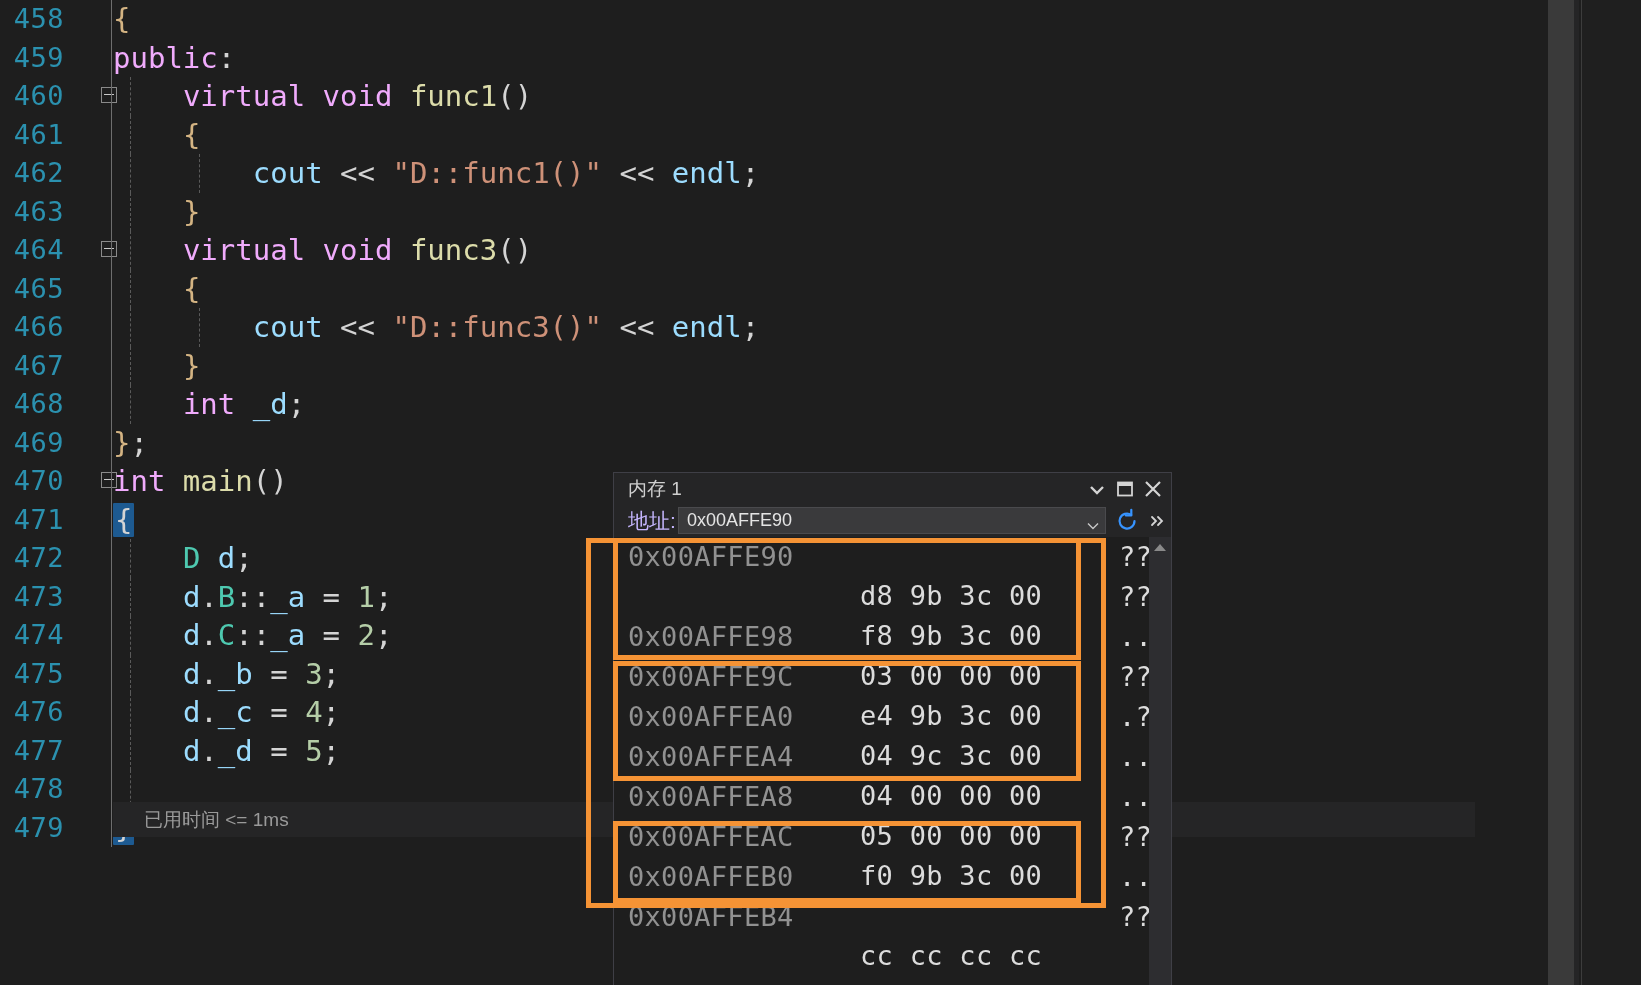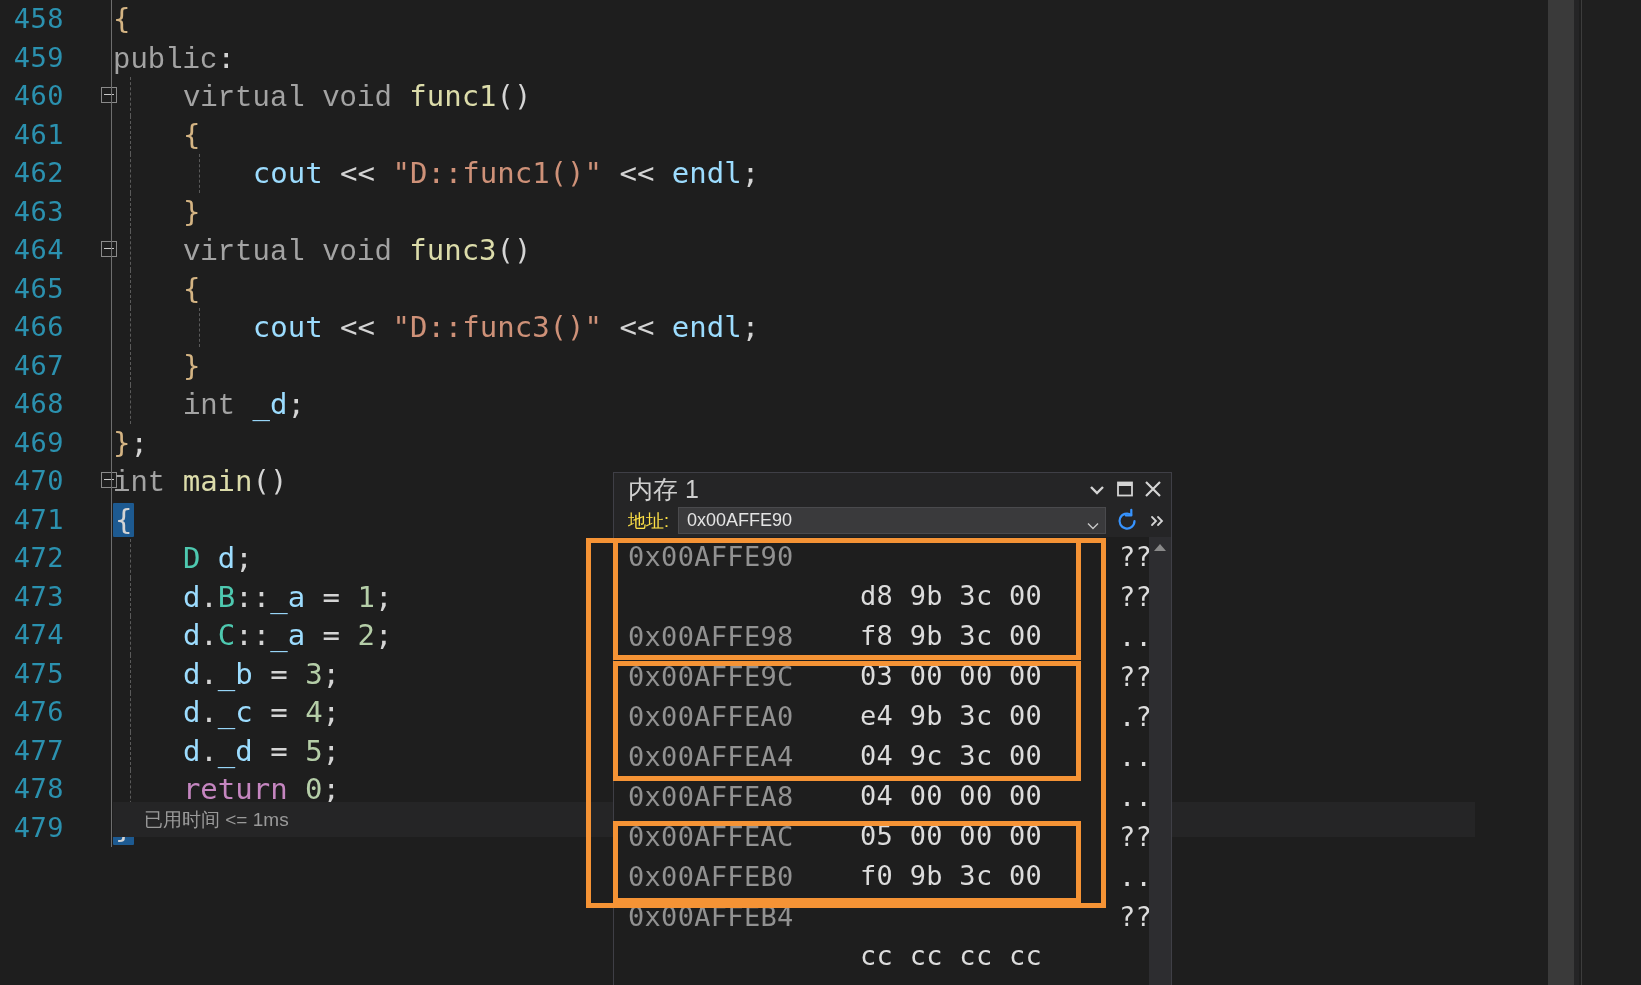--- a/index.html
+++ b/index.html
@@ -25,21 +25,21 @@
   }
   .fold::before{
     content:"";position:absolute;left:2px;top:6px;width:10px;height:1px;background:#c8c8c8;
   }
   .vbar{position:absolute;left:111px;top:0;width:1px;height:38.5px;background:#6e6e6e;}
   .guide1{position:absolute;left:130px;top:0;width:0;height:38.5px;border-left:1px dashed #5a5a5a;}
   .guide2{position:absolute;left:199px;top:0;width:0;height:38.5px;border-left:1px dashed #5a5a5a;}
 
   .src{position:absolute;left:113px;top:0;font-size:29px;white-space:pre;}
 
-  .kw{color:#a3a3a3;font-family:Liberation Mono, monospace;}      
+  .kw{color:#f0abfc;}      
   .ty{color:#4ec9b0;}      
   .fn{color:#dcdcaa;}      
   .st{color:#ce9178;}      
   .id{color:#9cdcfe;}      
   .num{color:#b5cea8;}     
   .ctl{color:#c586c0;}     
   .br{color:#d4b483;}      
   .op{color:#d4d4d4;}
 
   .brace-hl{background:#1d5a91;color:#d4d4d4;padding:0 2px;border-radius:1px;}
@@ -65,34 +65,34 @@
     position:absolute;left:613px;top:472px;width:559px;height:513px;
     background:#252526;border:1px solid #3f3f46;border-bottom:none;
     box-sizing:border-box;
   }
   #memwin-titlebar{
     position:relative;height:32px;background:#252526;
   }
   #memwin-title{
     position:absolute;left:14px;top:0;height:32px;line-height:32px;
     font-family:"Liberation Sans","DejaVu Sans",sans-serif;
-    font-size:25px;color:#cfcfcf;white-space:pre;
+    font-size:19px;color:#cfcfcf;white-space:pre;
   }
   .titlebtn{
     position:absolute;top:4px;height:24px;width:24px;cursor:default;
   }
   #memwin-dropdown{right:62px;}
   #memwin-maxbtn{right:34px;}
   #memwin-closebtn{right:6px;}
 
   #memwin-toolbar{position:relative;height:32px;}
   #addr-label{
     position:absolute;left:14px;top:0;height:32px;line-height:32px;
     font-family:"Liberation Sans","DejaVu Sans",sans-serif;
-    font-size:18px;color:#fde047;white-space:pre;
+    font-size:21px;color:#c4b5fd;white-space:pre;
   }
   #addr-combo{
     position:absolute;left:64px;top:2px;width:428px;height:27px;
     background:#3a3a3c;border:1px solid #4a4a4d;box-sizing:border-box;
   }
   #addr-value{
     position:absolute;left:8px;top:0;height:25px;line-height:25px;
     font-family:"Liberation Sans","DejaVu Sans",sans-serif;
     font-size:18px;color:#e4e4e4;white-space:pre;
   }
@@ -136,21 +136,21 @@
       <div class="crow"><div class="ln">468</div><div class="vbar"></div><div class="guide1"></div><div class="src"><span class="op"> </span><span class="op"> </span><span class="op"> </span><span class="op"> </span><span class="kw">int</span><span class="op"> </span><span class="id">_d</span><span class="op">;</span></div></div>
       <div class="crow"><div class="ln">469</div><div class="vbar"></div><div class="src"><span class="br">}</span><span class="op">;</span></div></div>
       <div class="crow"><div class="ln">470</div><div class="fold"></div><div class="vbar"></div><div class="src"><span class="kw">int</span><span class="op"> </span><span class="fn">main</span><span class="op">(</span><span class="op">)</span></div></div>
       <div class="crow"><div class="ln">471</div><div class="vbar"></div><div class="src"><span class="br brace-hl">{</span></div></div>
       <div class="crow"><div class="ln">472</div><div class="vbar"></div><div class="guide1"></div><div class="src"><span class="op"> </span><span class="op"> </span><span class="op"> </span><span class="op"> </span><span class="ty">D</span><span class="op"> </span><span class="id">d</span><span class="op">;</span></div></div>
       <div class="crow"><div class="ln">473</div><div class="vbar"></div><div class="guide1"></div><div class="src"><span class="op"> </span><span class="op"> </span><span class="op"> </span><span class="op"> </span><span class="id">d</span><span class="op">.</span><span class="ty">B</span><span class="op">:</span><span class="op">:</span><span class="id">_a</span><span class="op"> </span><span class="op">=</span><span class="op"> </span><span class="num">1</span><span class="op">;</span></div></div>
       <div class="crow"><div class="ln">474</div><div class="vbar"></div><div class="guide1"></div><div class="src"><span class="op"> </span><span class="op"> </span><span class="op"> </span><span class="op"> </span><span class="id">d</span><span class="op">.</span><span class="ty">C</span><span class="op">:</span><span class="op">:</span><span class="id">_a</span><span class="op"> </span><span class="op">=</span><span class="op"> </span><span class="num">2</span><span class="op">;</span></div></div>
       <div class="crow"><div class="ln">475</div><div class="vbar"></div><div class="guide1"></div><div class="src"><span class="op"> </span><span class="op"> </span><span class="op"> </span><span class="op"> </span><span class="id">d</span><span class="op">.</span><span class="id">_b</span><span class="op"> </span><span class="op">=</span><span class="op"> </span><span class="num">3</span><span class="op">;</span></div></div>
       <div class="crow"><div class="ln">476</div><div class="vbar"></div><div class="guide1"></div><div class="src"><span class="op"> </span><span class="op"> </span><span class="op"> </span><span class="op"> </span><span class="id">d</span><span class="op">.</span><span class="id">_c</span><span class="op"> </span><span class="op">=</span><span class="op"> </span><span class="num">4</span><span class="op">;</span></div></div>
       <div class="crow"><div class="ln">477</div><div class="vbar"></div><div class="guide1"></div><div class="src"><span class="op"> </span><span class="op"> </span><span class="op"> </span><span class="op"> </span><span class="id">d</span><span class="op">.</span><span class="id">_d</span><span class="op"> </span><span class="op">=</span><span class="op"> </span><span class="num">5</span><span class="op">;</span></div></div>
-      <div class="crow"><div class="ln">478</div><div class="vbar"></div><div class="guide1"></div><div class="src"><span class="op"> </span><span class="op"> </span><span class="op"> </span><span class="op"> </span><span class="ctl">return</span><span class="op"> </span><span class="num">0</span><span class="op">;</span></div></div>
+      <div class="crow"><div class="ln">478</div><div class="vbar"></div><div class="guide1"></div></div>
       <div class="crow"><div class="ln">479</div><div class="vbar"></div><div class="src"><span class="br brace-hl">}</span></div></div>
     </div>
 
   <div id="elapsed-strip">
     <div id="elapsed-text">已用时间 &lt;= 1ms</div>
   </div>
 
   <div id="editor-scrollbar"></div>
   <div id="editor-right-gap"></div>
   <div id="right-panel"></div>

